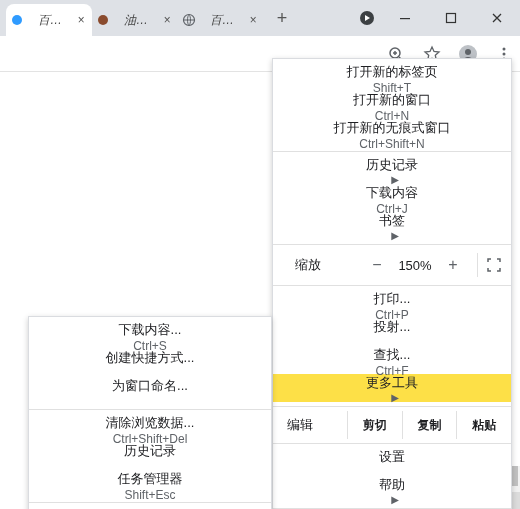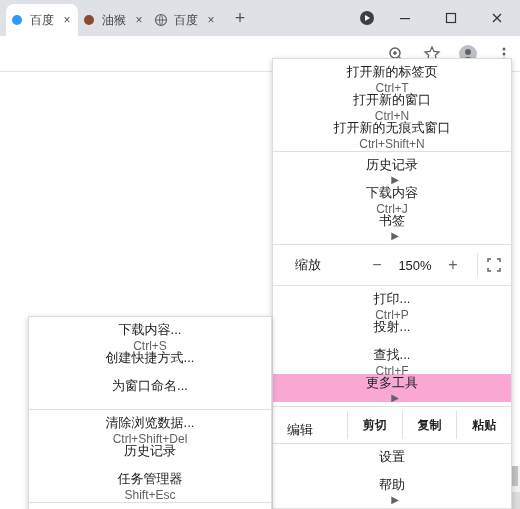--- a/index.html
+++ b/index.html
@@ -1,50 +1,50 @@
 <!DOCTYPE html>
 <html><head>
 <meta charset="utf-8">
 <style>
   * { box-sizing: border-box; margin: 0; padding: 0; font-family: "Microsoft YaHei", Arial, sans-serif; }
   body { width: 520px; height: 509px; background: #fff; overflow: hidden; position: relative; font-size: 13px; color: #333; }
   
   .titlebar { height: 36px; background: #dee1e6; display: flex; align-items: flex-end; }
   .tabs { display: flex; flex: 1; padding-left: 6px; gap: 0; }
-  .tab { display: flex; align-items: center; height: 32px; padding: 0 4px; border-radius: 8px 8px 0 0; gap: 6px; font-size: 12px; color: #444; max-width: 86px; cursor: pointer; }
+  .tab { display: flex; align-items: center; height: 32px; padding: 0 4px; border-radius: 8px 8px 0 0; gap: 14px; font-size: 12px; color: #444; max-width: 86px; cursor: pointer; font-style: italic; }
   .tab.active { background: #fff; }
   .tab .favicon { width: 14px; height: 14px; display: inline-flex; align-items: center; justify-content: center; }
   .tab .title { white-space: nowrap; overflow: hidden; text-overflow: ellipsis; flex: 1; }
   .tab .close { width: 14px; height: 14px; display: inline-flex; align-items: center; justify-content: center; color: #555; }
   .newtab { width: 28px; height: 28px; display: flex; align-items: center; justify-content: center; margin-left: 4px; cursor: pointer; font-size: 18px; color: #555; }
   
   .win-controls { display: flex; height: 36px; }
   .win-btn { width: 46px; display: flex; align-items: center; justify-content: center; cursor: pointer; }
   .media-ind { width: 30px; display: flex; align-items: center; justify-content: center; }
   
   .toolbar { height: 36px; background: #fff; border-bottom: 1px solid #e3e3e3; display: flex; justify-content: flex-end; align-items: center; padding-right: 4px; gap: 12px; }
   .tbtn { width: 24px; height: 24px; display: flex; align-items: center; justify-content: center; cursor: pointer; color: #5f6368; border-radius: 50%; }
   
   .menu { position: absolute; background: #fff; border: 1px solid #dadce0; box-shadow: 0 2px 6px rgba(0,0,0,0.2); font-size: 13px; color: #202124; padding: 4px 0; }
   .main-menu { top: 58px; right: 8px; width: 240px; }
   .menu .item { display: flex; align-items: center; height: 28px; padding: 0 14px; cursor: pointer; justify-content: space-between; flex-direction: column; }
-  .menu .item:hover, .menu .item.hovered { background: #f9a8d4; }
+  .menu .item:hover, .menu .item.hovered { background: #fde047; }
   .menu .item .label { flex: 1; }
   .menu .item .shortcut { color: #5f6368; font-size: 12px; }
   .menu .item .arrow { color: #5f6368; font-size: 10px; margin-left: 6px; }
   .menu .sep { height: 1px; background: #e0e0e0; margin: 4px 0; }
   
   .zoom-row { display: flex; align-items: center; height: 32px; padding: 0 10px 0 22px; gap: 6px; }
   .zoom-row .label { flex: 1; }
   .zoom-ctrl { display: flex; align-items: center; gap: 4px; }
   .zbtn { width: 24px; height: 24px; display: flex; align-items: center; justify-content: center; cursor: pointer; font-size: 16px; color: #5f6368; }
   .zval { width: 44px; text-align: center; }
   .fs-btn { width: 24px; height: 24px; display: flex; align-items: center; justify-content: center; margin-left: 6px; cursor: pointer; border-left: 1px solid #e0e0e0; padding-left: 8px; }
   
-  .edit-row { display: flex; align-items: flex-end; height: 28px; padding: 0 0 0 14px; }
+  .edit-row { display: flex; align-items: center; height: 28px; padding: 0 0 0 14px; }
   .edit-row .label { width: 60px; }
   .edit-btns { flex: 1; display: flex; border-left: 1px solid #e0e0e0; height: 100%; font-weight: bold; }
   .edit-btn { flex: 1; display: flex; align-items: center; justify-content: center; cursor: pointer; border-right: 1px solid #e0e0e0; font-size: 12px; }
   .edit-btn:last-child { border-right: none; }
   
   .sub-menu { top: 316px; left: 28px; width: 244px; }
   
   .pagecontent { position: absolute; top: 72px; left: 0; right: 0; bottom: 0; }
   .scrollbar-v { position: absolute; right: 0; bottom: 17px; top: 394px; width: 17px; border-left: 1px solid #ccc; background: #f1f1f1; }
   .scrollbar-v .thumb { position: absolute; left: 2px; right: 2px; top: 0; height: 20px; background: #c1c1c1; }
@@ -148,21 +148,21 @@
   <div class="scrollbar-h">
       <div class="thumb"></div>
     </div>
   <div class="scroll-corner"></div>
   <div class="blackbar"></div>
 </div>
 
 <div class="menu main-menu">
   <div class="item">
       <span class="label">打开新的标签页</span>
-      <span class="shortcut">Ctrl+T</span>
+      <span class="shortcut">Shift+T</span>
     </div>
   <div class="item">
       <span class="label">打开新的窗口</span>
       <span class="shortcut">Ctrl+N</span>
     </div>
   <div class="item">
       <span class="label">打开新的无痕式窗口</span>
       <span class="shortcut">Ctrl+Shift+N</span>
     </div>
   <div class="sep"></div>

